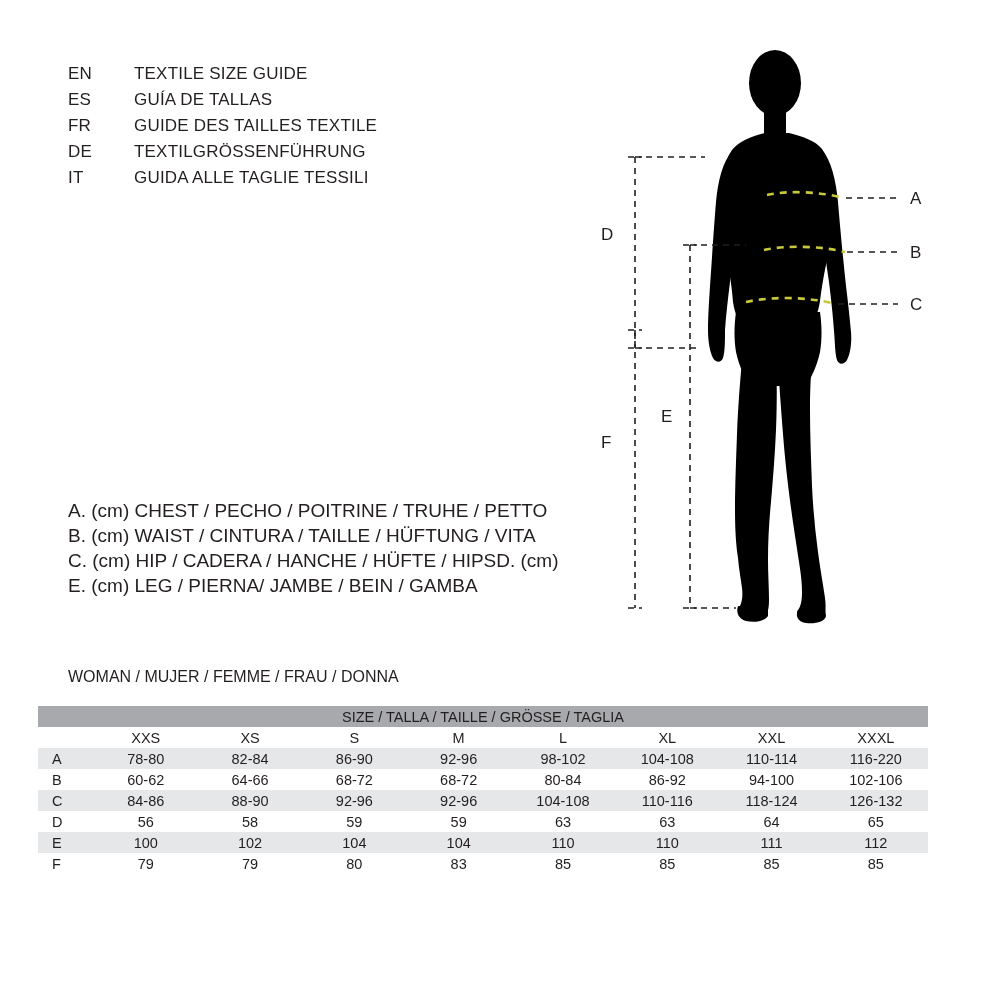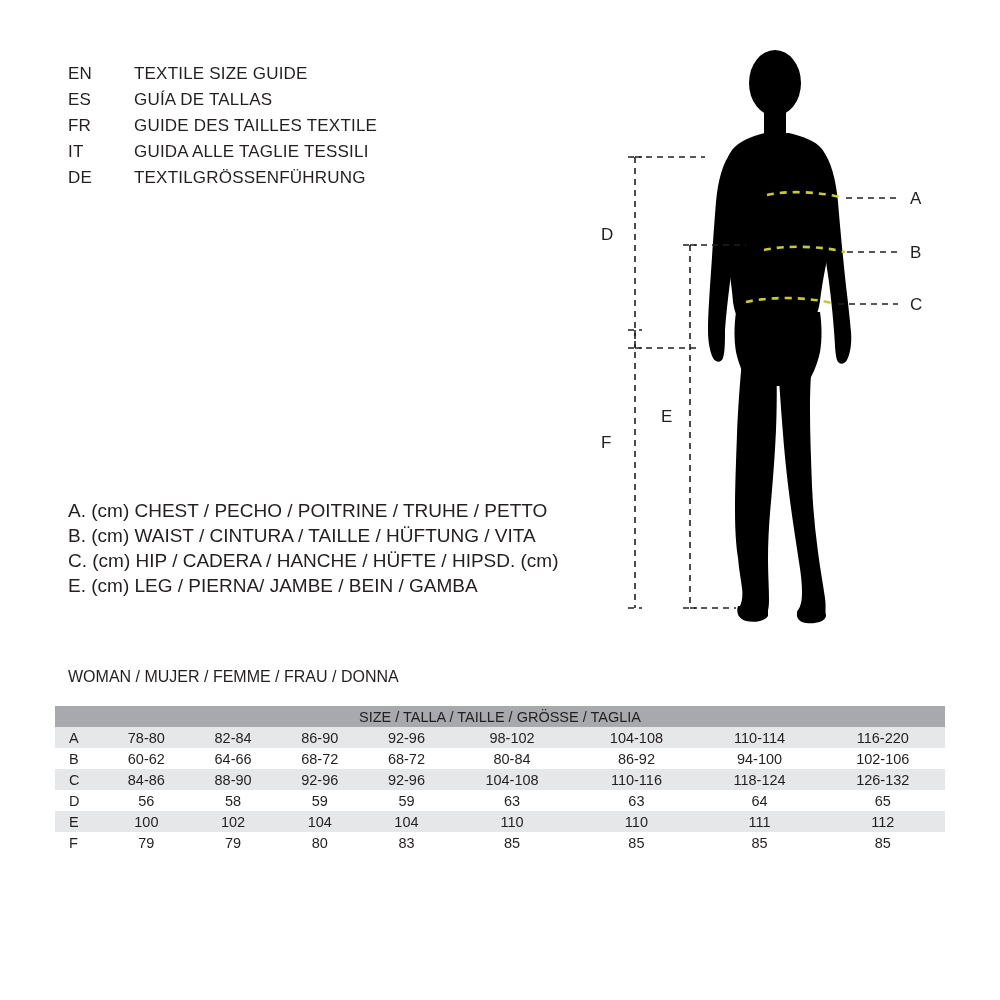--- a/index.html
+++ b/index.html
@@ -55,21 +55,21 @@
   .figure {
     position: absolute;
     left: 560px; top: 30px;
     width: 420px; height: 600px;
   }
   .figure svg { display: block; }
 
   
   .table-wrap {
     position: absolute;
-    left: 55px; top: 706px;
+    left: 38px; top: 706px;
     width: 890px;
   }
   table.size-table {
     border-collapse: collapse;
     width: 890px;
     font-size: 14.5px;
   }
   table.size-table td, table.size-table th {
     border: none;
     height: 21px;
@@ -107,26 +107,26 @@
     </div>
     <div class="title-row">
       <div class="title-lang">ES</div>
       <div class="title-text">GUÍA DE TALLAS</div>
     </div>
     <div class="title-row">
       <div class="title-lang">FR</div>
       <div class="title-text">GUIDE DES TAILLES TEXTILE</div>
     </div>
     <div class="title-row">
+      <div class="title-lang">DE</div>
+      <div class="title-text">TEXTILGRÖSSENFÜHRUNG</div>
+    </div>
+    <div class="title-row">
       <div class="title-lang">IT</div>
       <div class="title-text">GUIDA ALLE TAGLIE TESSILI</div>
-    </div>
-    <div class="title-row">
-      <div class="title-lang">DE</div>
-      <div class="title-text">TEXTILGRÖSSENFÜHRUNG</div>
     </div>
   </div>
 
   <div class="figure">
     <svg width="420" height="600" viewBox="0 0 420 600" xmlns="http://www.w3.org/2000/svg">
 
       <g>
 
         <ellipse cx="215" cy="53" rx="26" ry="33" fill="#000000"></ellipse>
 
@@ -263,20 +263,31 @@
   </div>
 
   <div class="woman-label">WOMAN / MUJER / FEMME / FRAU / DONNA</div>
 
   <div class="table-wrap">
     <table class="size-table">
       <tbody>
         <tr class="hdr-row">
           <td colspan="9">SIZE / TALLA / TAILLE / GRÖSSE / TAGLIA</td>
         </tr>
+        <tr class="row-plain">
+          <td class="col-label"></td>
+          <td class="sz-col">XXS</td>
+          <td class="sz-col">XS</td>
+          <td class="sz-col">S</td>
+          <td class="sz-col">M</td>
+          <td class="sz-col">L</td>
+          <td class="sz-col">XL</td>
+          <td class="sz-col">XXL</td>
+          <td class="sz-col">XXXL</td>
+        </tr>
 
         <tr class="row-shade">
           <td class="col-label">A</td>
           <td>78-80</td>
           <td>82-84</td>
           <td>86-90</td>
           <td>92-96</td>
           <td>98-102</td>
           <td>104-108</td>
           <td>110-114</td>

